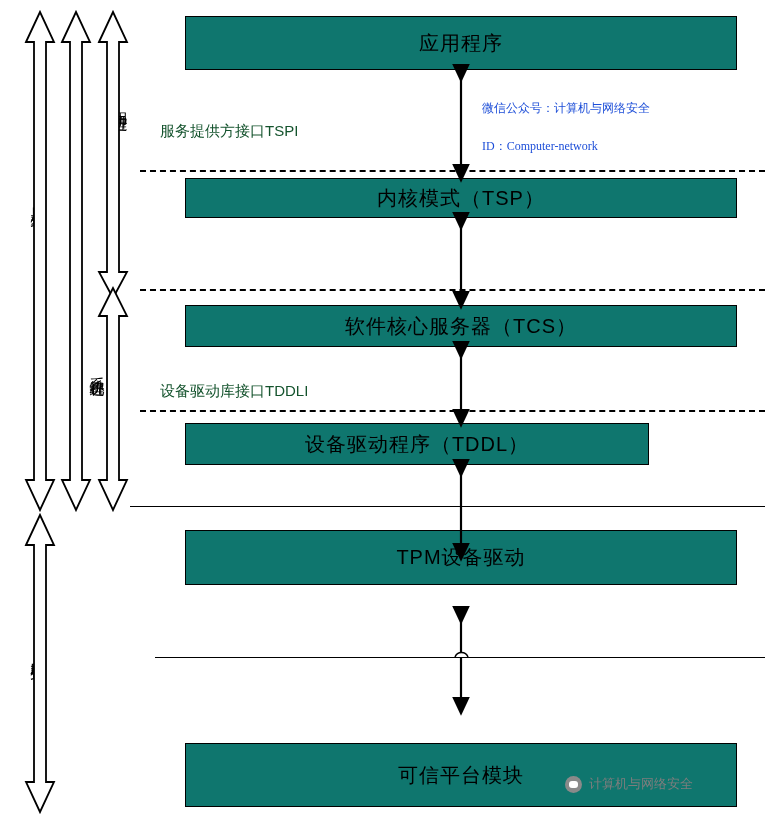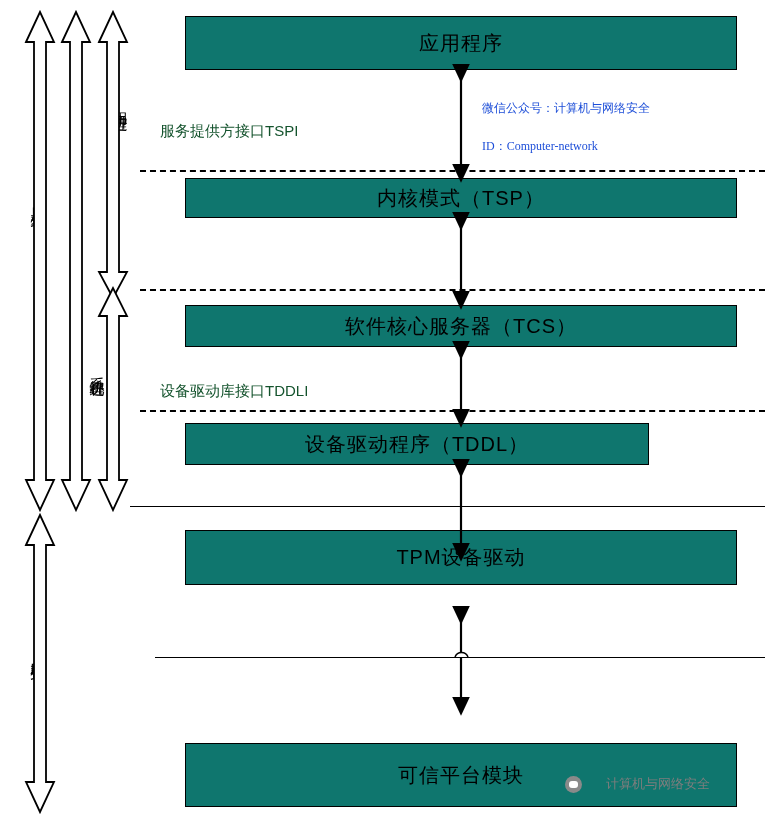--- a/index.html
+++ b/index.html
@@ -60,21 +60,21 @@
     position: absolute;
     font-size: 12px;
     color: #1d4ed8;
     white-space: nowrap;
     font-family: Liberation Serif, serif;
   }
   .wm-badge {
     position: absolute;
     display: flex;
     align-items: center;
-    gap: 24px;
+    gap: 7px;
     font-size: 13px;
     color: #7d7d7d;
   }
   .wm-logo {
     width: 17px;
     height: 17px;
     border-radius: 50%;
     background: #8a8a8a;
     display: inline-block;
     position: relative;

